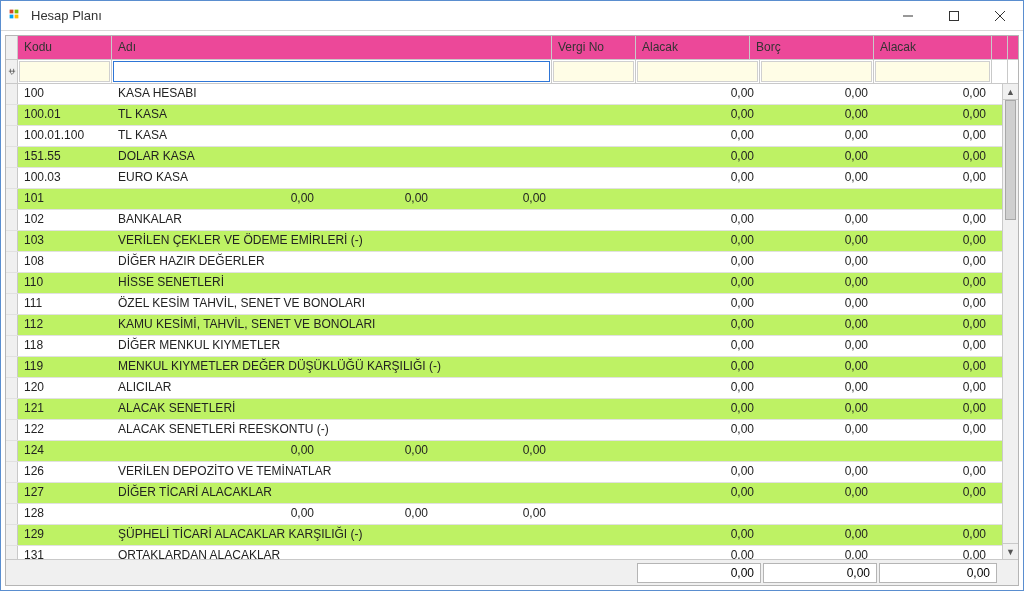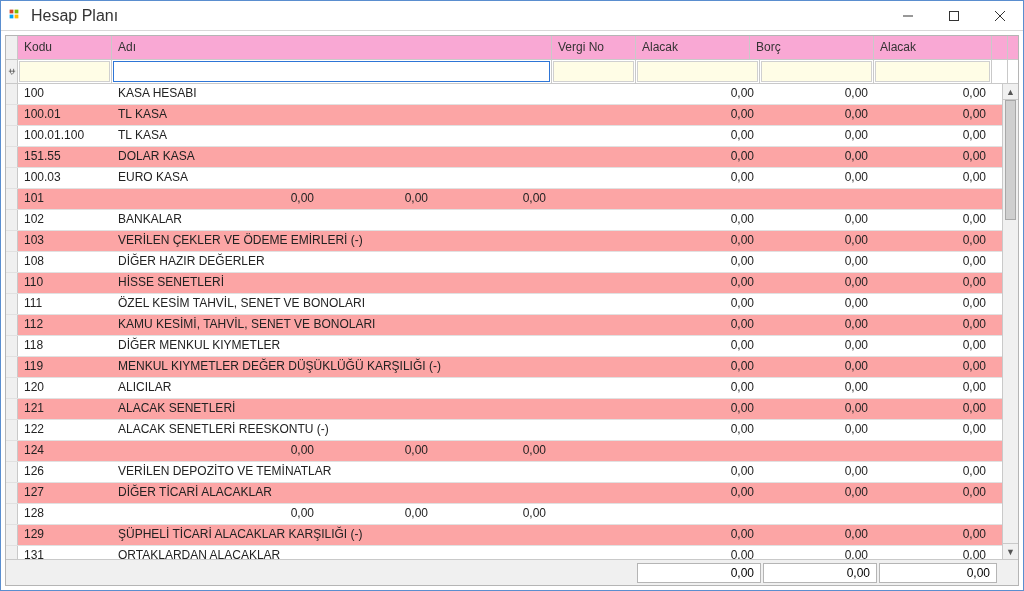--- a/index.html
+++ b/index.html
@@ -23,42 +23,42 @@
     background: #fff;
     border-bottom: 1px solid #d8d8d8;
   }
   .titlebar .app-icon {
     width: 16px; height: 16px;
     margin: 0 6px 0 8px;
     display: inline-block;
   }
   .titlebar .title-text {
     flex: 0 0 auto;
-    font-size: 16px;
+    font-size: 13px;
     color: #333;
   }
   .titlebar .spacer { flex: 1; }
   .titlebar .win-btn {
     width: 46px; height: 30px;
     display: flex; align-items: center; justify-content: center;
     color: #333;
   }
   .titlebar svg { width: 10px; height: 10px; }
 
   .client {
     flex: 1;
     display: flex; flex-direction: column;
     border: 1px solid #b5b5b5;
     margin: 4px;
     overflow: hidden;
   }
 
   .grid-header {
     display: flex;
-    background: #f9a8d4;
+    background: #ec4899;
     border-bottom: 1px solid #c9c9c9;
     height: 24px;
   }
   .grid-header .cell {
     border-right: 1px solid #c9c9c9;
     padding: 4px 6px;
     color: #333;
     font-size: 12px;
     white-space: nowrap;
     overflow: hidden;
@@ -101,21 +101,21 @@
     position: relative;
   }
   .rows {
     overflow: hidden;
   }
   .row {
     display: flex;
     height: 21px;
     border-bottom: 1px solid #e1e1e1;
   }
-  .row.alt { background: #fca5a5; }
+  .row.alt { background: #bef264; }
   .row .rowhandle { background: #f0f0f0; border-right:1px solid #c9c9c9; }
   .row .cell {
     padding: 2px 6px;
     white-space: nowrap;
     overflow: hidden;
     font-size: 12px;
     color: #222;
   }
   .row .cell.num { text-align: right; padding-right: 6px; }
 

